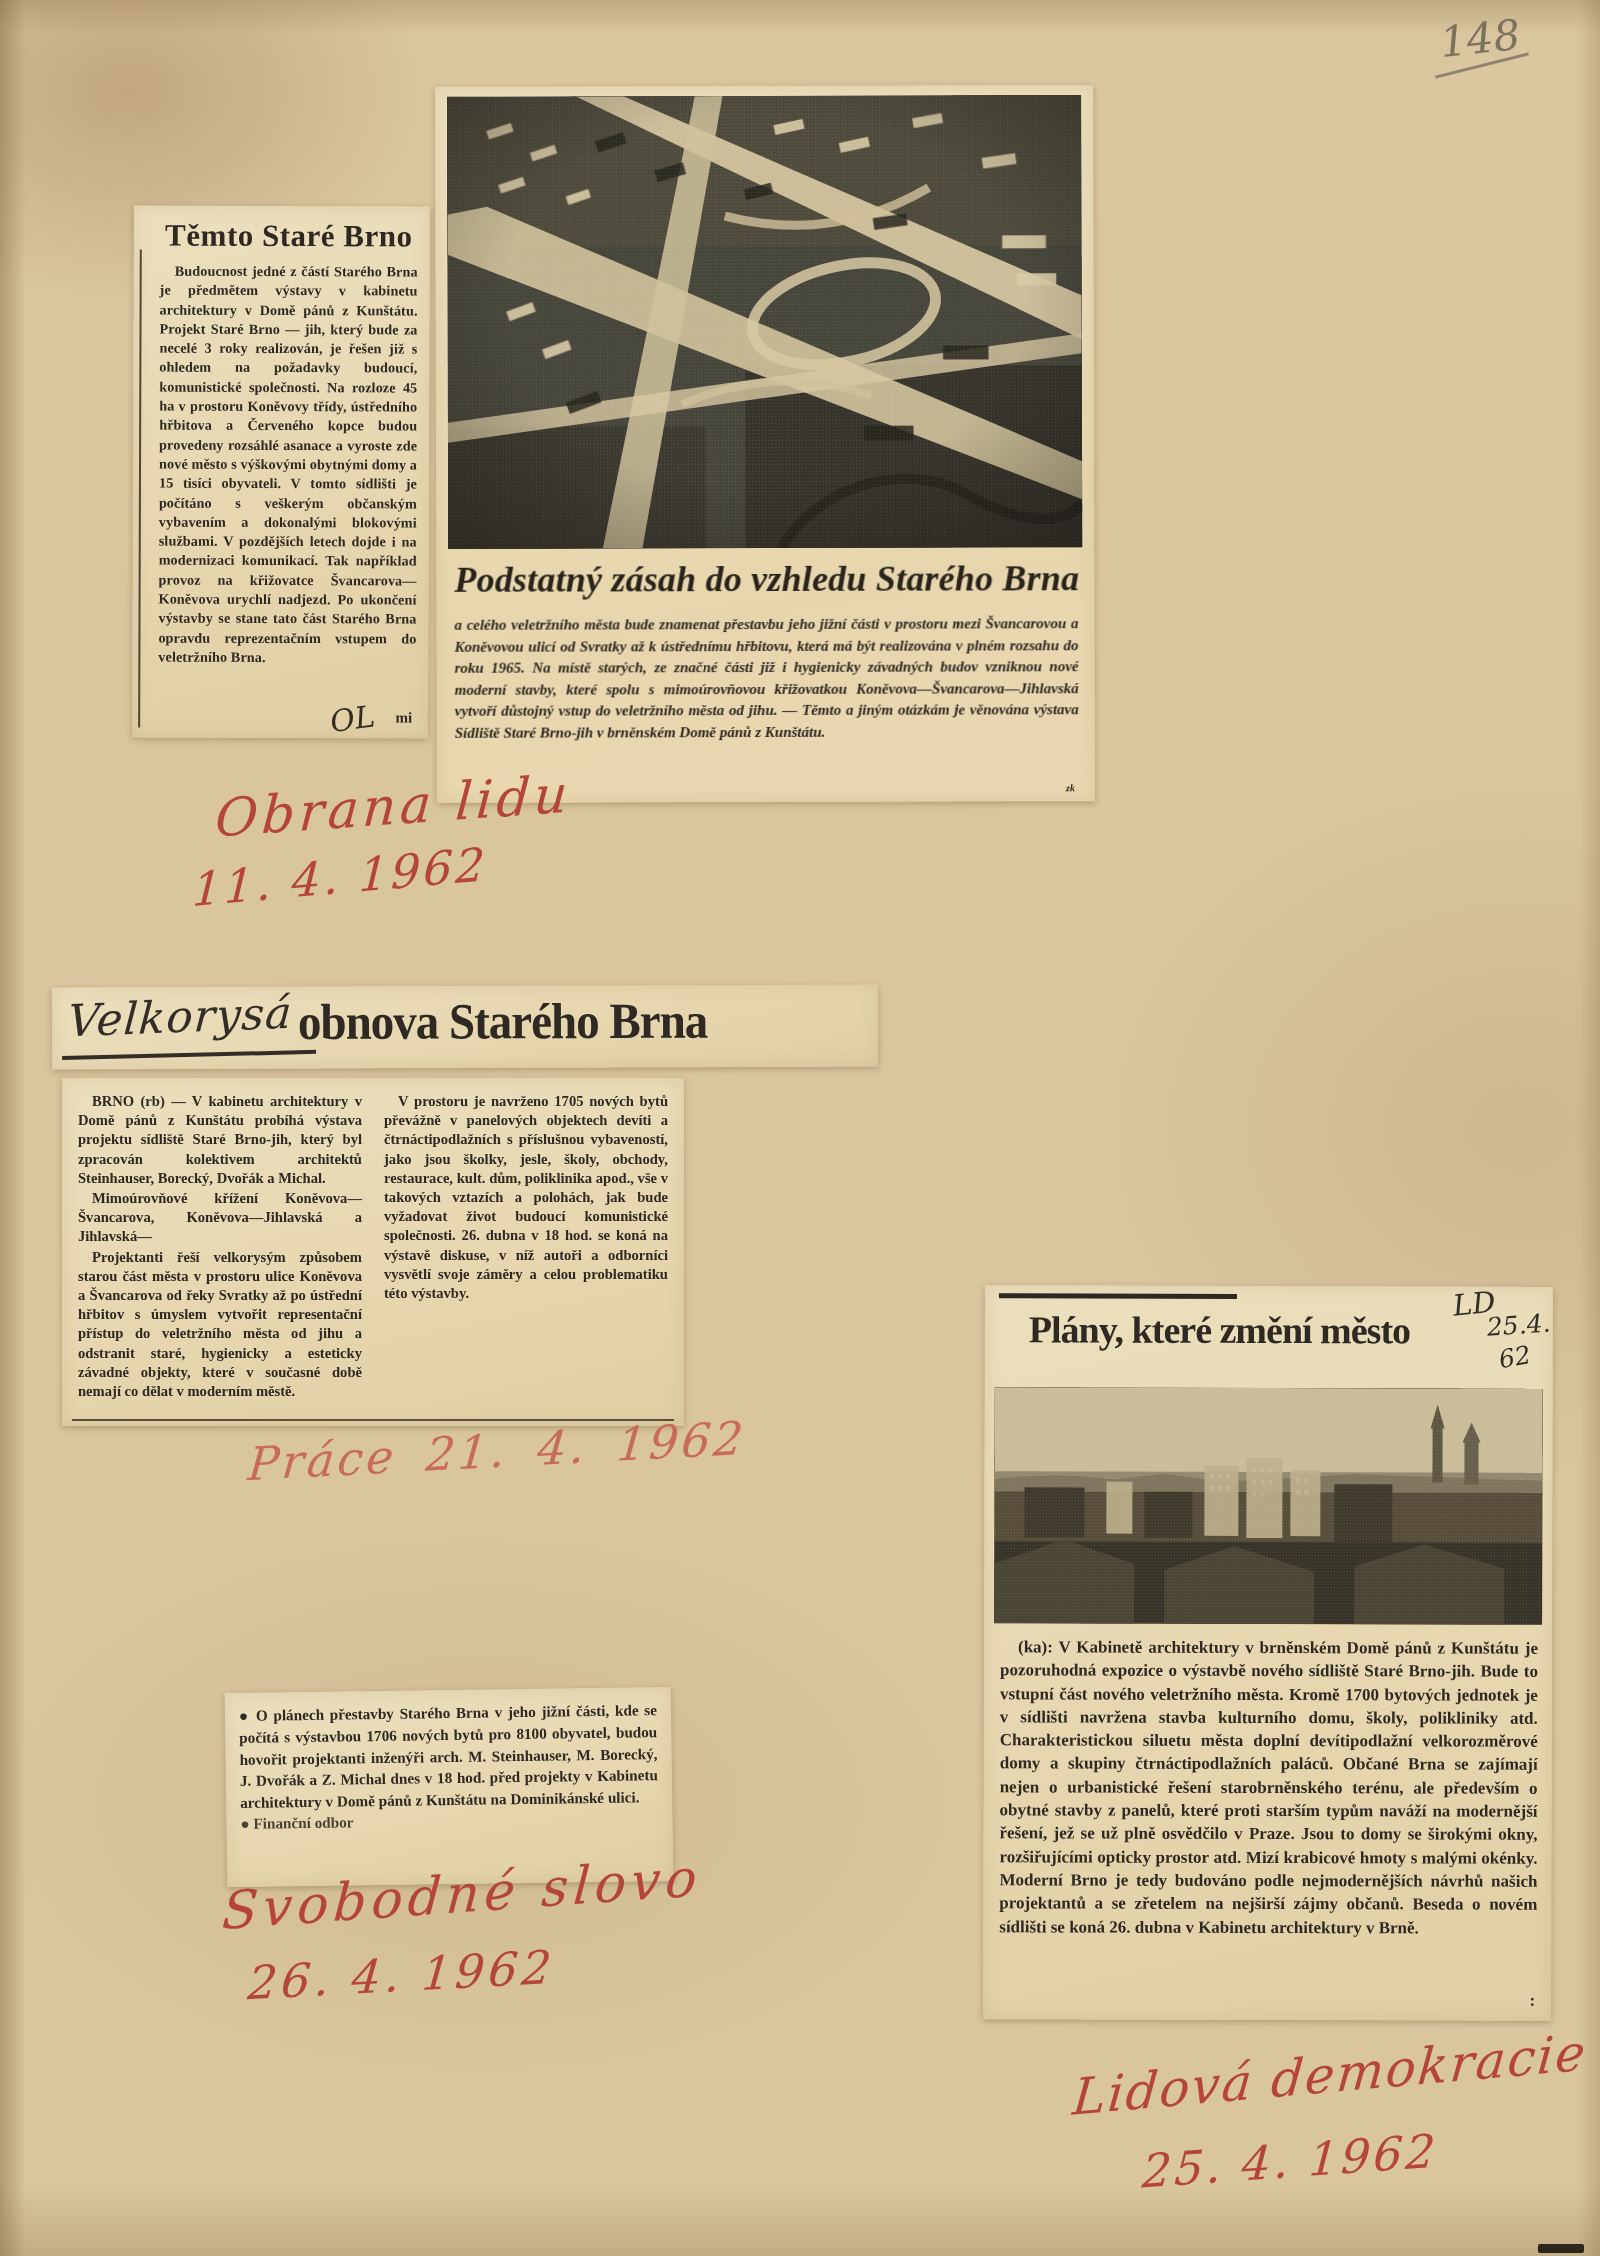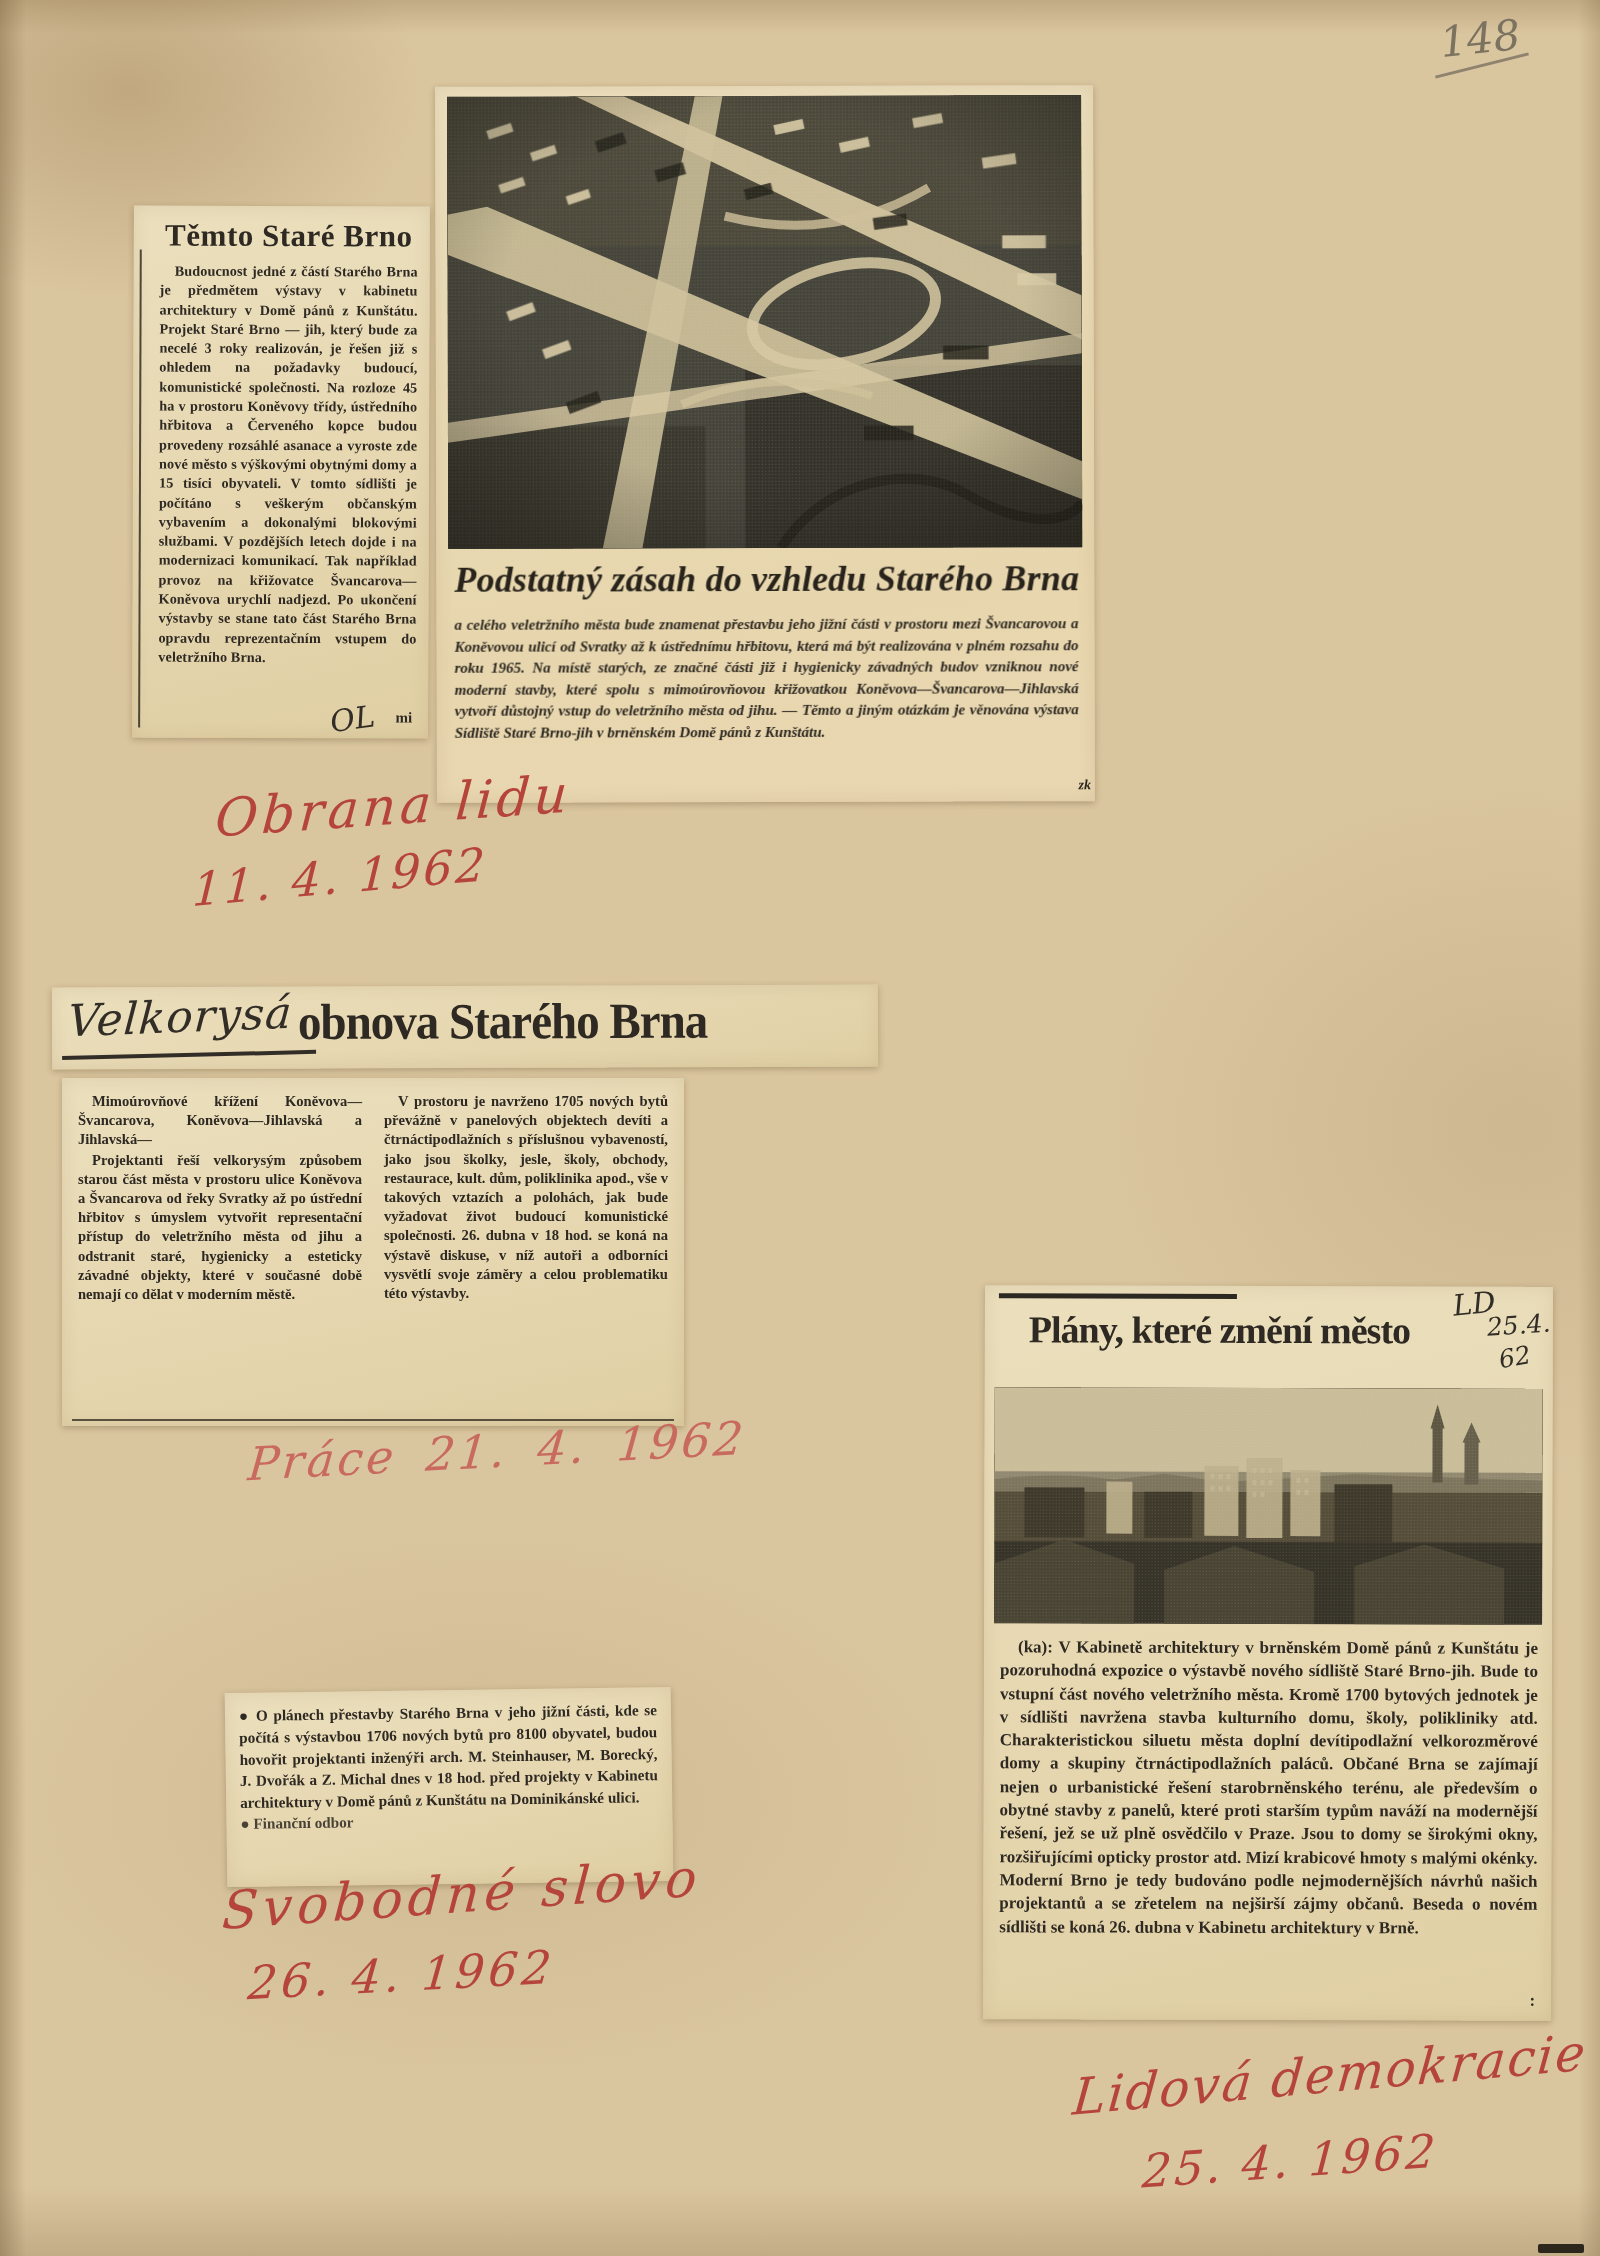--- a/index.html
+++ b/index.html
@@ -39,21 +39,21 @@
   .c1-body{ margin:0 12px 0 26px; font-size:14.2px; line-height:19.3px; text-indent:15px; letter-spacing:.1px; }
   .c1-sig{ position:absolute; right:16px; bottom:12px; font-weight:bold; font-size:15px; }
   .c1-ol{ position:absolute; left:198px; bottom:2px; font-size:30px; transform:rotate(-8deg); }
 
   
   .clip-photo{ left:436px; top:86px; width:658px; height:716px; transform:rotate(-.15deg);
     background:linear-gradient(172deg,#ecdfbe, #e7d6ad 70%, #e9d7b2); }
   .photo1{ position:absolute; left:12px; top:10px; width:634px; height:452px; background:#45443a; box-shadow:inset 0 0 0 1px rgba(30,25,15,.6); }
   .ph-head{ position:absolute; left:18px; top:472px; font-size:36px; font-style:italic; font-weight:bold; color:#28231b; letter-spacing:.2px; white-space:nowrap; }
   .ph-cap{ position:absolute; left:18px; right:16px; top:528px; font-size:15px; line-height:21.6px; font-style:italic; font-weight:bold; text-align:justify; }
-  .ph-sig{ position:absolute; right:4px; bottom:8px; font-style:italic; font-weight:bold; font-size:14px; }
+  .ph-sig{ position:absolute; right:20px; bottom:8px; font-style:italic; font-weight:bold; font-size:10px; }
 
   
   .clip-midhead{ left:52px; top:986px; width:826px; height:82px; transform:rotate(-.2deg); }
   .velk{ position:absolute; left:16px; top:4px; font-size:44px; letter-spacing:1px; transform:rotate(-2deg) skewX(-6deg); }
   .velk-line{ position:absolute; left:10px; top:66px; width:254px; height:4px; background:#322e27; transform:rotate(-1.2deg); }
   .mid-headline{ position:absolute; left:246px; top:6px; font-size:47px; font-weight:bold; letter-spacing:-1px; transform:scaleY(1.08); transform-origin:left top; white-space:nowrap; }
   .clip-midbody{ left:62px; top:1078px; width:622px; height:348px; padding:0; }
   .mid-cols{ display:flex; gap:22px; padding:14px 16px 0 16px; }
   .mid-col{ width:284px; font-size:14.6px; line-height:19.2px; }
   .mid-col p{ text-indent:14px; margin:0 0 1px 0; }
@@ -165,20 +165,21 @@
 
   <div class="clip clip-midhead">
     <div class="hw hw-ink velk">Velkorysá</div>
     <div class="velk-line"></div>
     <div class="mid-headline np">obnova Starého Brna</div>
   </div>
 
   <div class="clip clip-midbody">
     <div class="mid-cols np">
       <div class="mid-col">
+        <p>BRNO (rb) — V kabinetu architektury v Domě pánů z Kunštátu probíhá výstava projektu sídliště Staré Brno-jih, který byl zpracován kolektivem architektů Steinhauser, Borecký, Dvořák a Michal.</p>
         <p>Mimoúrovňové křížení Koněvova—Švancarova, Koněvova—Jihlavská a Jihlavská—</p>
         <p>Projektanti řeší velkorysým způsobem starou část města v prostoru ulice Koněvova a Švancarova od řeky Svratky až po ústřední hřbitov s úmyslem vytvořit representační přístup do veletržního města od jihu a odstranit staré, hygienicky a esteticky závadné objekty, které v současné době nemají co dělat v moderním městě.</p>
       </div>
       <div class="mid-col">
         <p>V prostoru je navrženo 1705 nových bytů převážně v panelových objektech devíti a čtrnáctipodlažních s příslušnou vybaveností, jako jsou školky, jesle, školy, obchody, restaurace, kult. dům, poliklinika apod., vše v takových vztazích a polohách, jak bude vyžadovat život budoucí komunistické společnosti. 26. dubna v 18 hod. se koná na výstavě diskuse, v níž autoři a odborníci vysvětlí svoje záměry a celou problematiku této výstavby.</p>
       </div>
     </div>
     <div class="mid-rule"></div>
   </div>
 

